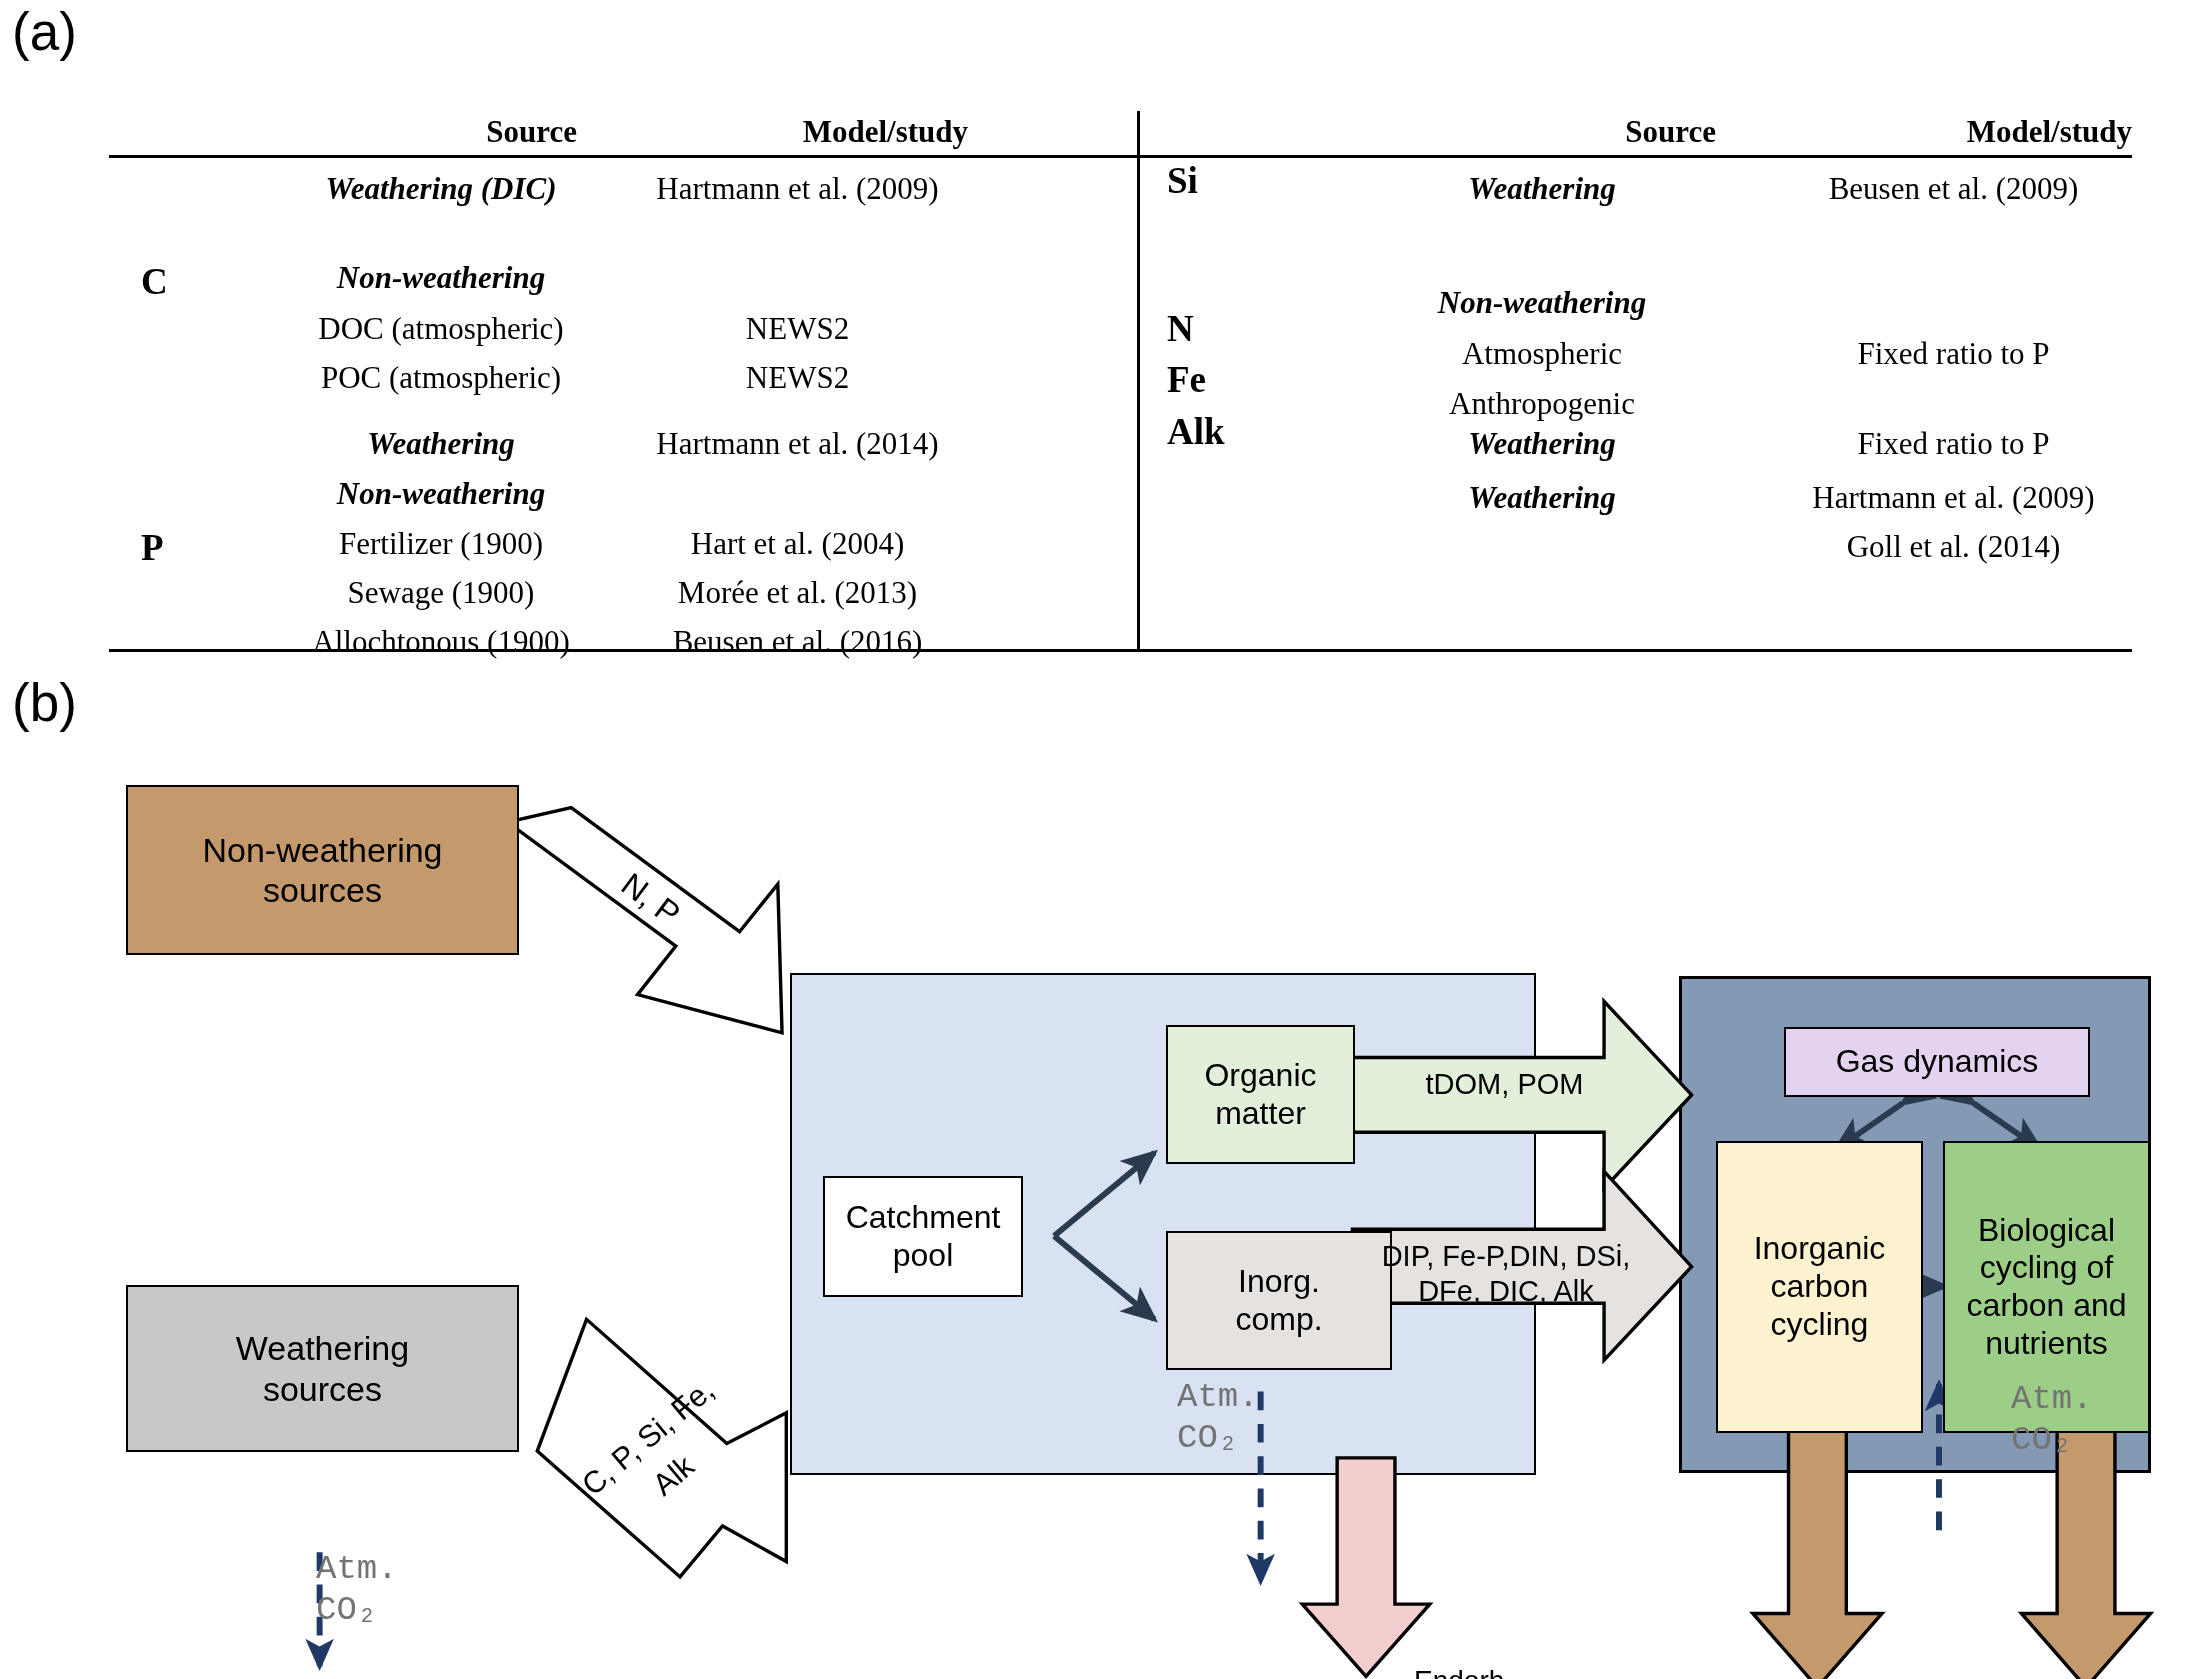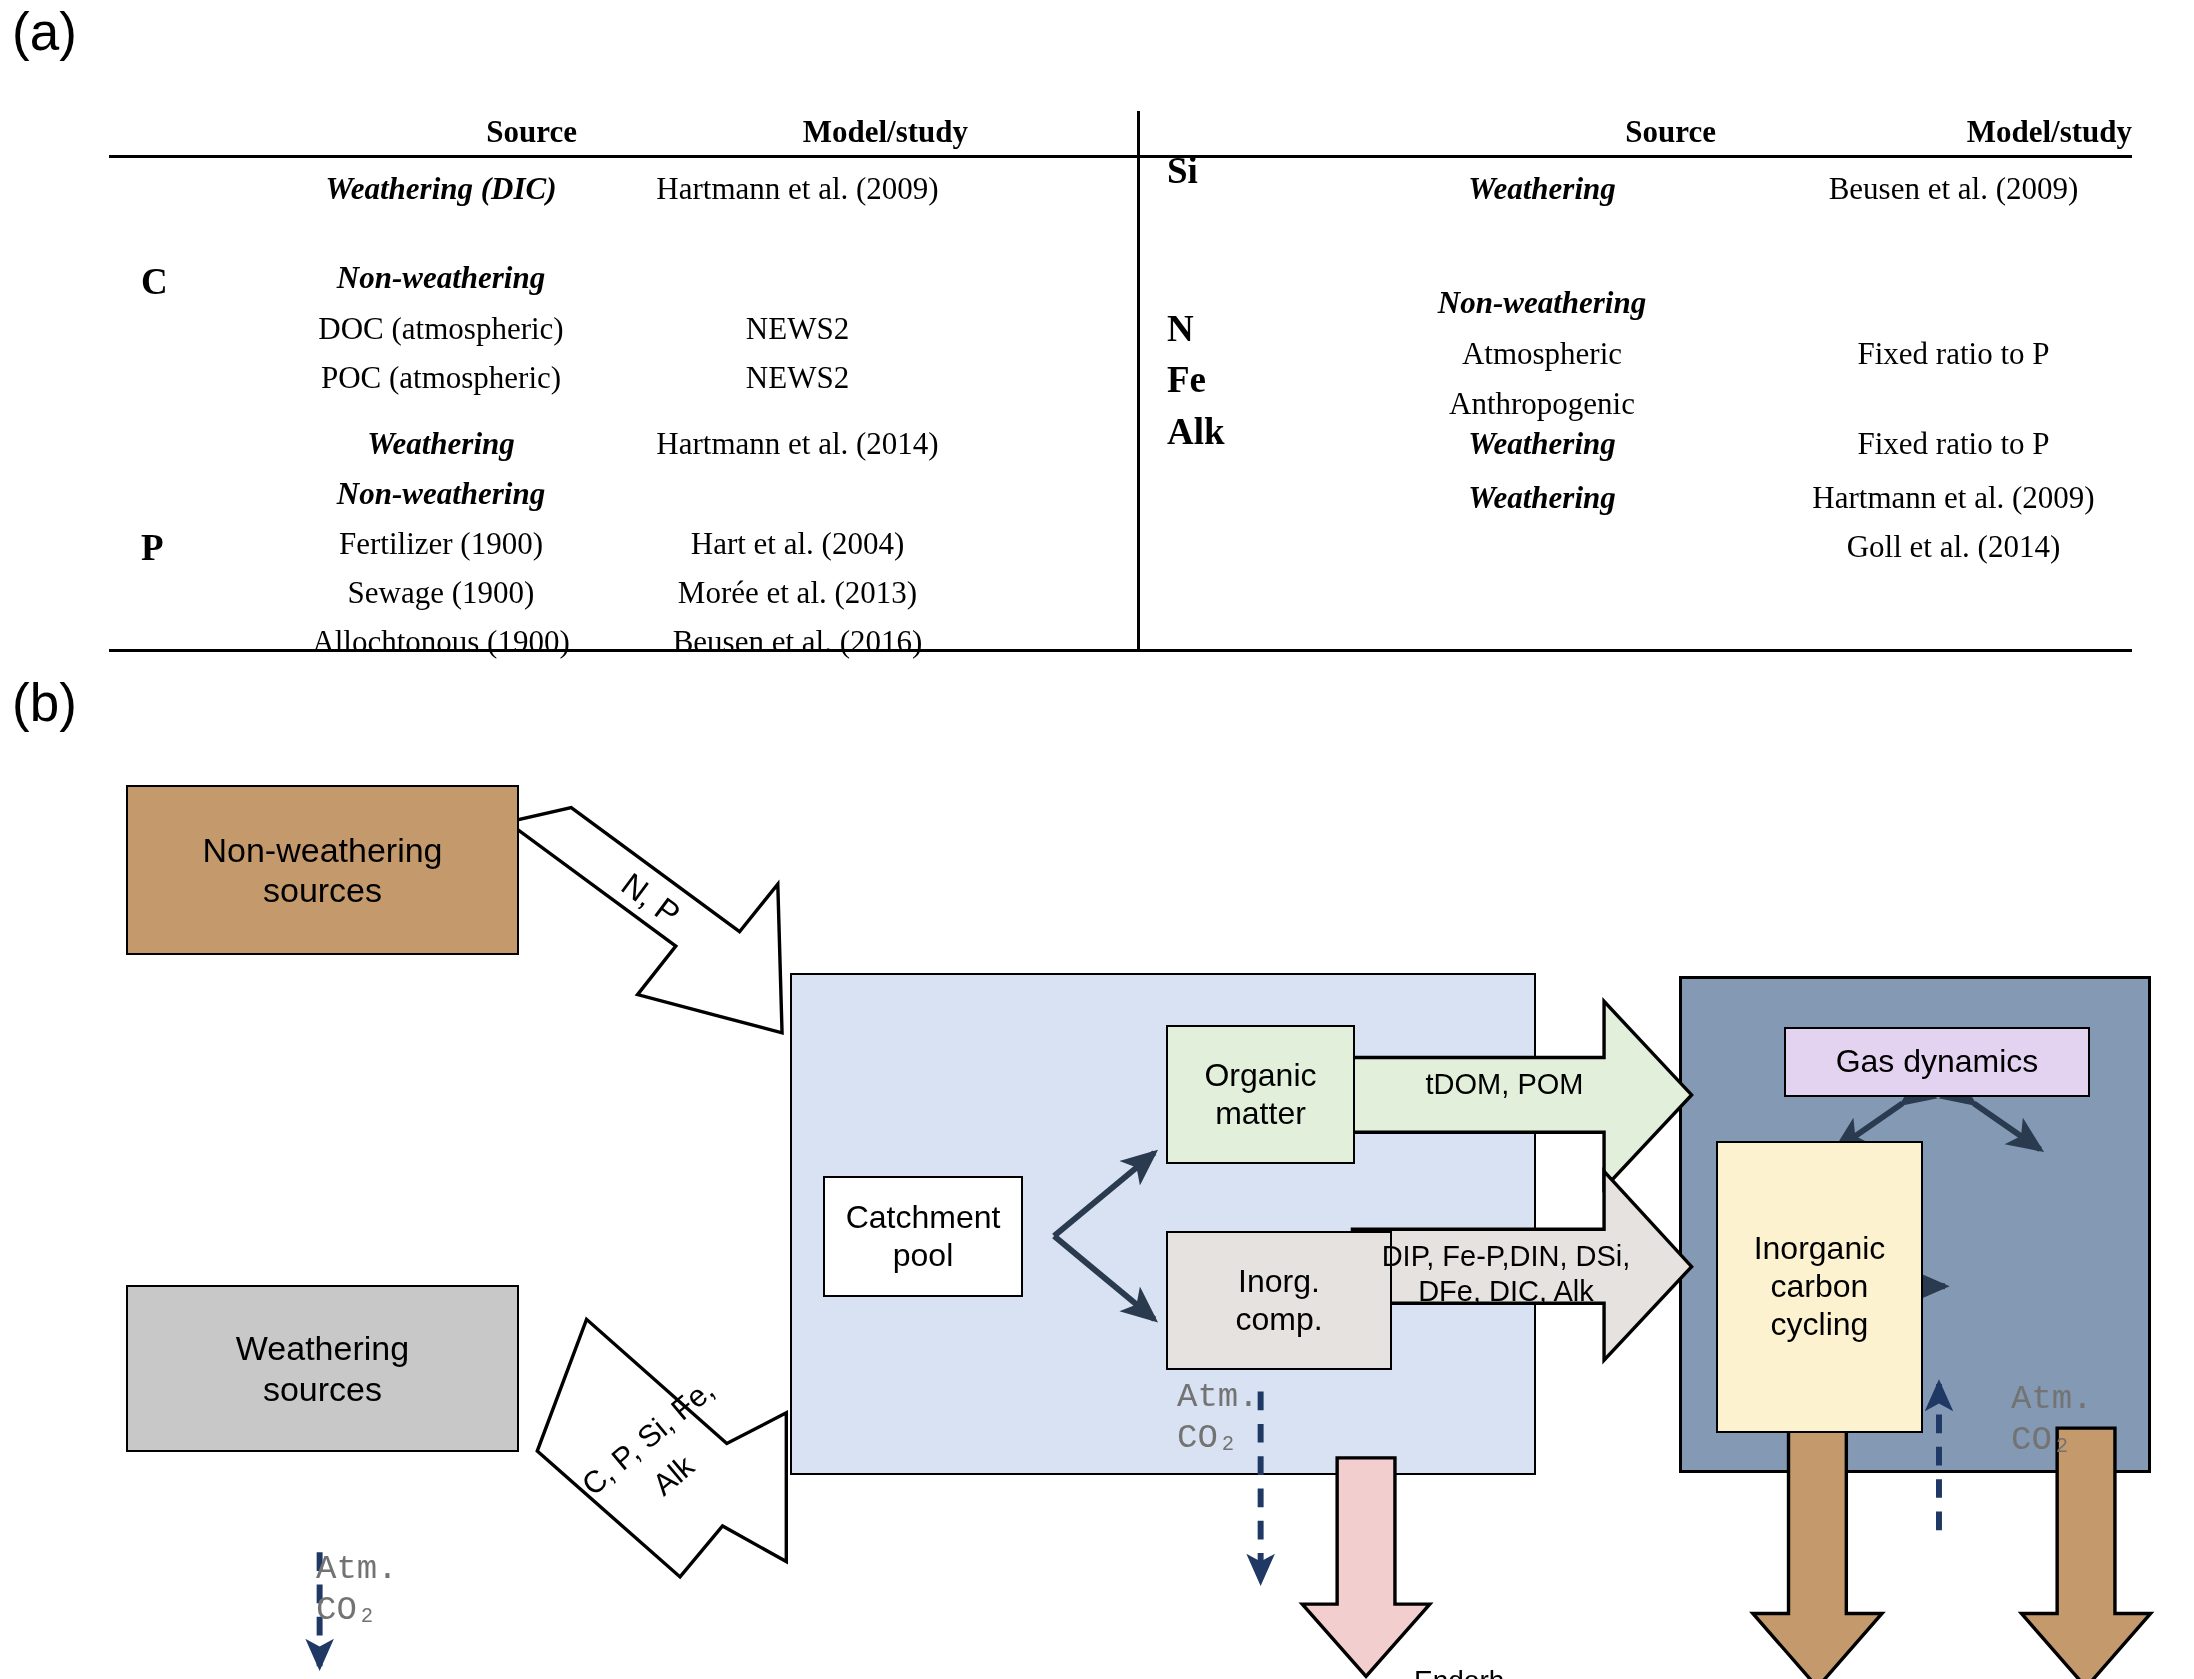--- a/index.html
+++ b/index.html
@@ -248,21 +248,21 @@
 
     <div class="cell col-src-l" style="top:415px;">Fertilizer (1900)</div>
     <div class="cell col-mod-l" style="top:415px;">Hart et al. (2004)</div>
 
     <div class="cell col-src-l" style="top:464px;">Sewage (1900)</div>
     <div class="cell col-mod-l" style="top:464px;">Morée et al. (2013)</div>
 
     <div class="cell col-src-l" style="top:513px;">Allochtonous (1900)</div>
     <div class="cell col-mod-l" style="top:513px;">Beusen et al. (2016)</div>
 
-    <div class="elem" style="left:1058px; top:38px;">Si</div>
+    <div class="elem" style="left:1058px; top:48px;">Si</div>
     <div class="elem" style="left:1058px; top:196px;">N</div>
     <div class="elem" style="left:1058px; top:247px;">Fe</div>
     <div class="elem" style="left:1058px; top:299px;">Alk</div>
 
     <div class="cell italic col-src-r" style="top:60px;">Weathering</div>
     <div class="cell col-mod-r" style="top:60px;">Beusen et al. (2009)</div>
 
     <div class="cell italic col-src-r" style="top:174px;">Non-weathering</div>
     <div class="cell col-src-r" style="top:225px;">Atmospheric</div>
     <div class="cell col-mod-r" style="top:225px;">Fixed ratio to P</div>
@@ -337,20 +337,24 @@
 
     <div class="node" id="box-inorg">Inorg.
 comp.</div>
 
     <div class="node" id="box-gas">Gas dynamics</div>
 
     <div class="node" id="box-inorgcycle">Inorganic
 carbon
 cycling</div>
 
+    <div class="node" id="box-biocycle">Biological
+cycling of
+carbon and
+nutrients</div>
 
     <div class="flow-label" id="lbl-tdom">tDOM, POM</div>
     <div class="flow-label" id="lbl-dip">DIP, Fe-P,DIN, DSi,
 DFe, DIC, Alk</div>
 
     <div class="co2-label" id="co2-left">Atm.
 CO₂</div>
     <div class="co2-label" id="co2-mid">Atm.
 CO₂</div>
     <div class="co2-label" id="co2-right">Atm.

